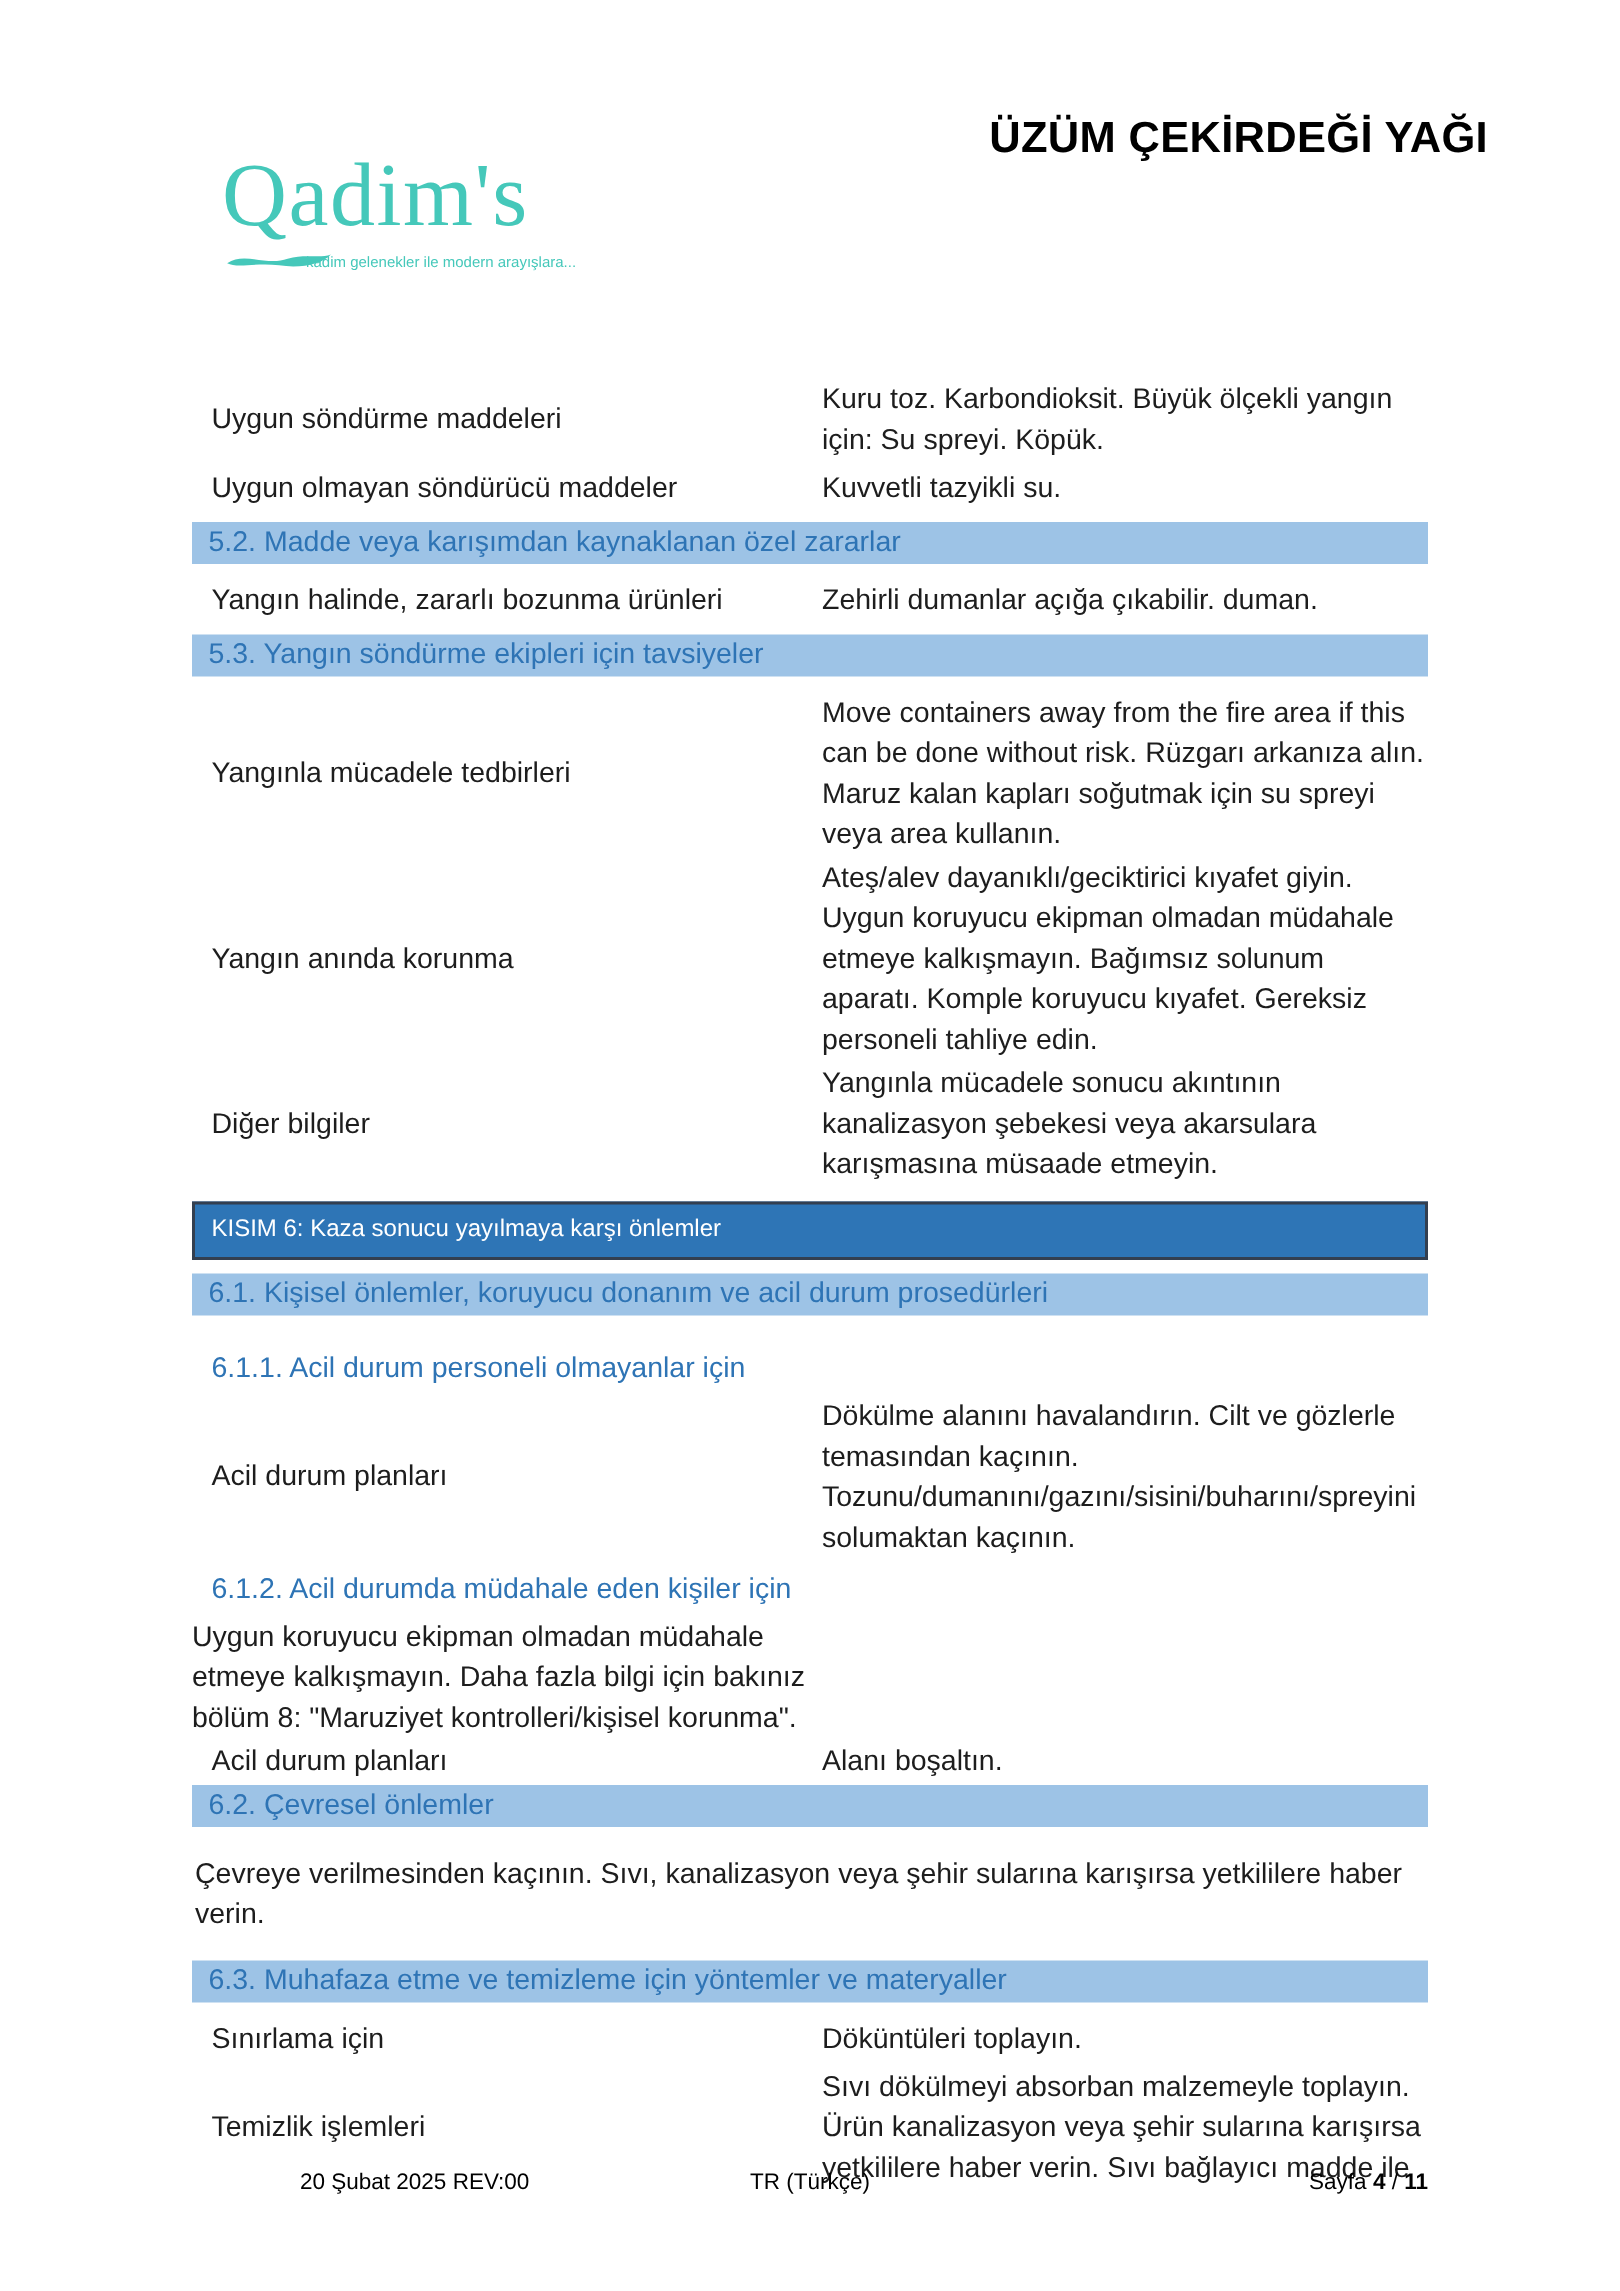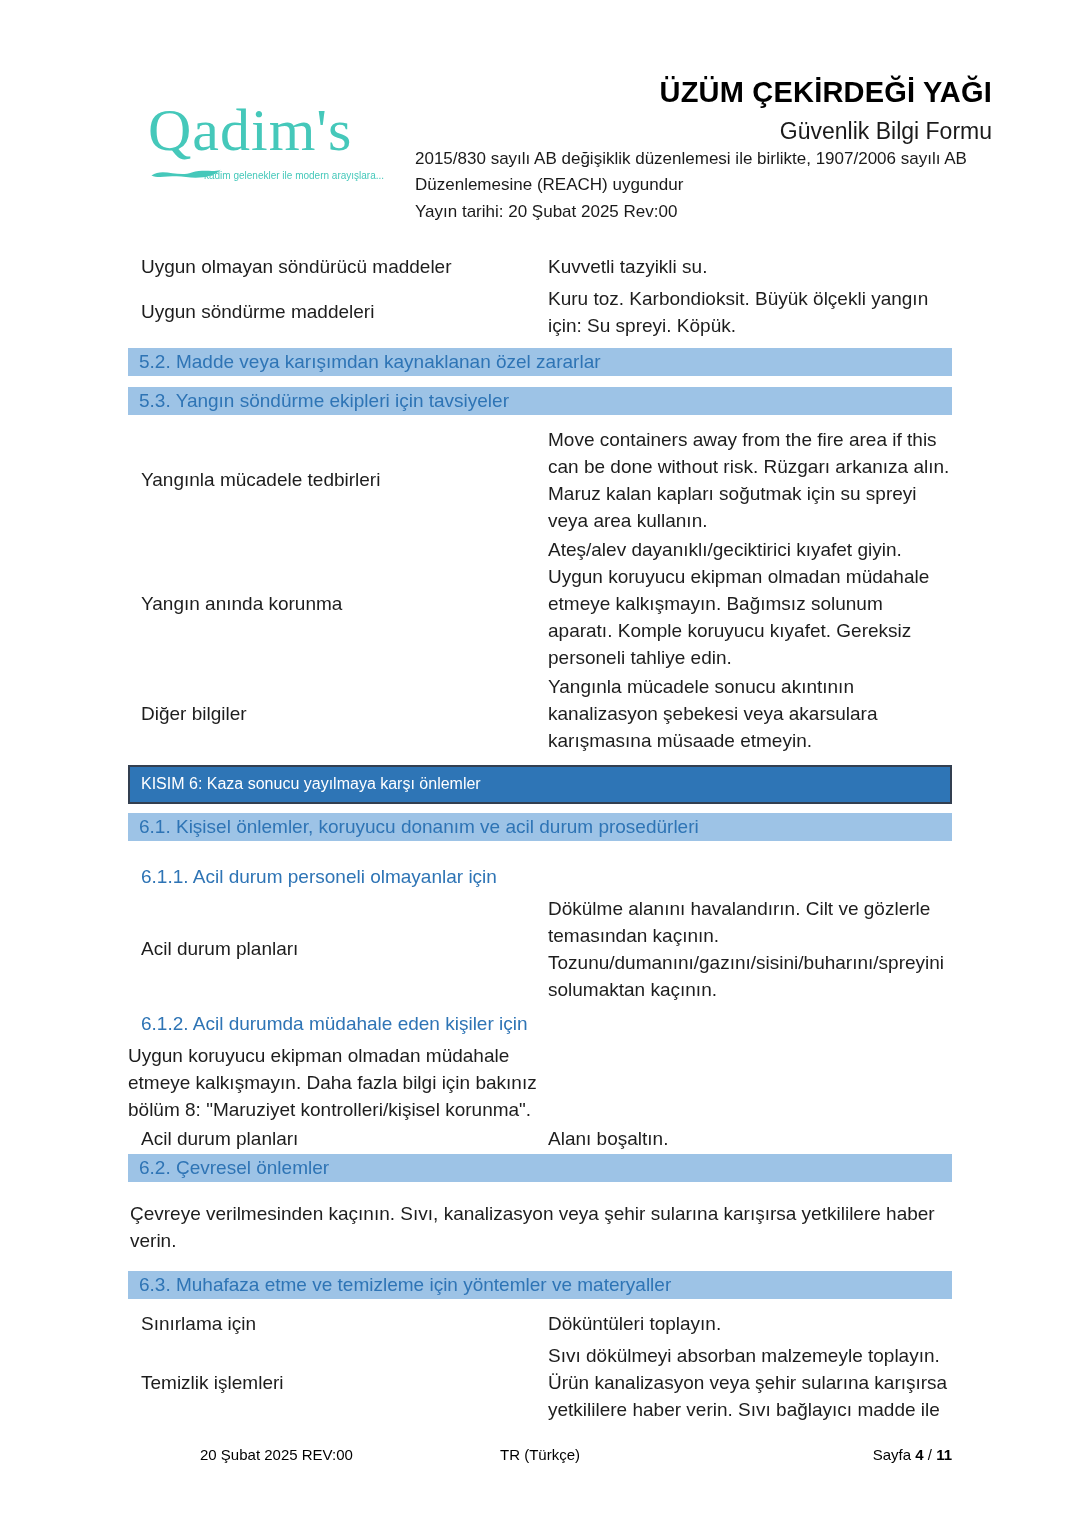--- a/index.html
+++ b/index.html
@@ -48,42 +48,41 @@
   <div class="hdr">
     <div class="logo">
       <div class="logo-text">Qadim's</div>
       <svg class="logo-wave" viewBox="0 0 100 22" preserveAspectRatio="none">
         <path d="M2 13 C 18 2, 38 16, 58 9 C 74 4, 88 9, 98 5 C 90 14, 70 18, 50 15 C 30 12, 12 18, 2 13 Z" fill="#45c8ba"></path>
       </svg>
       <div class="logo-tagline">kadim gelenekler ile modern arayışlara...</div>
     </div>
     <div class="title-block">
       <div class="product-title">ÜZÜM ÇEKİRDEĞİ YAĞI</div>
-      <div class="doc-type">Güvenlik Bilgi Formu</div>
-    </div>
-    <div class="reg-block">
-      <div class="reg-text">2015/830 sayılı AB değişiklik düzenlemesi ile birlikte, 1907/2006 sayılı AB Düzenlemesine (REACH) uygundur</div>
-      <div class="reg-issue">Yayın tarihi: 20 Şubat 2025  Rev:00</div>
     </div>
   </div>
 
   <div class="main">
 
     <div class="row gap">
+      <div class="label">Uygun söndürme maddeleri</div>
+      <div class="value">Kuru toz. Karbondioksit. Büyük ölçekli yangın için: Su spreyi. Köpük.</div>
+    </div>
+
+    <div class="row gap">
       <div class="label">Uygun olmayan söndürücü maddeler</div>
       <div class="value">Kuvvetli tazyikli su.</div>
     </div>
 
-    <div class="row gap">
-      <div class="label">Uygun söndürme maddeleri</div>
-      <div class="value">Kuru toz. Karbondioksit. Büyük ölçekli yangın için: Su spreyi. Köpük.</div>
-    </div>
-
     <div class="subbar">5.2. Madde veya karışımdan kaynaklanan özel zararlar</div>
 
+    <div class="row gap">
+      <div class="label">Yangın halinde, zararlı bozunma ürünleri</div>
+      <div class="value">Zehirli dumanlar açığa çıkabilir. duman.</div>
+    </div>
 
     <div class="subbar">5.3. Yangın söndürme ekipleri için tavsiyeler</div>
 
     <div class="row">
       <div class="label">Yangınla mücadele tedbirleri</div>
       <div class="value">Move containers away from the fire area if this can be done without risk. Rüzgarı arkanıza alın. Maruz kalan kapları soğutmak için su spreyi veya area kullanın.</div>
     </div>
 
     <div class="row">
       <div class="label">Yangın anında korunma</div>

